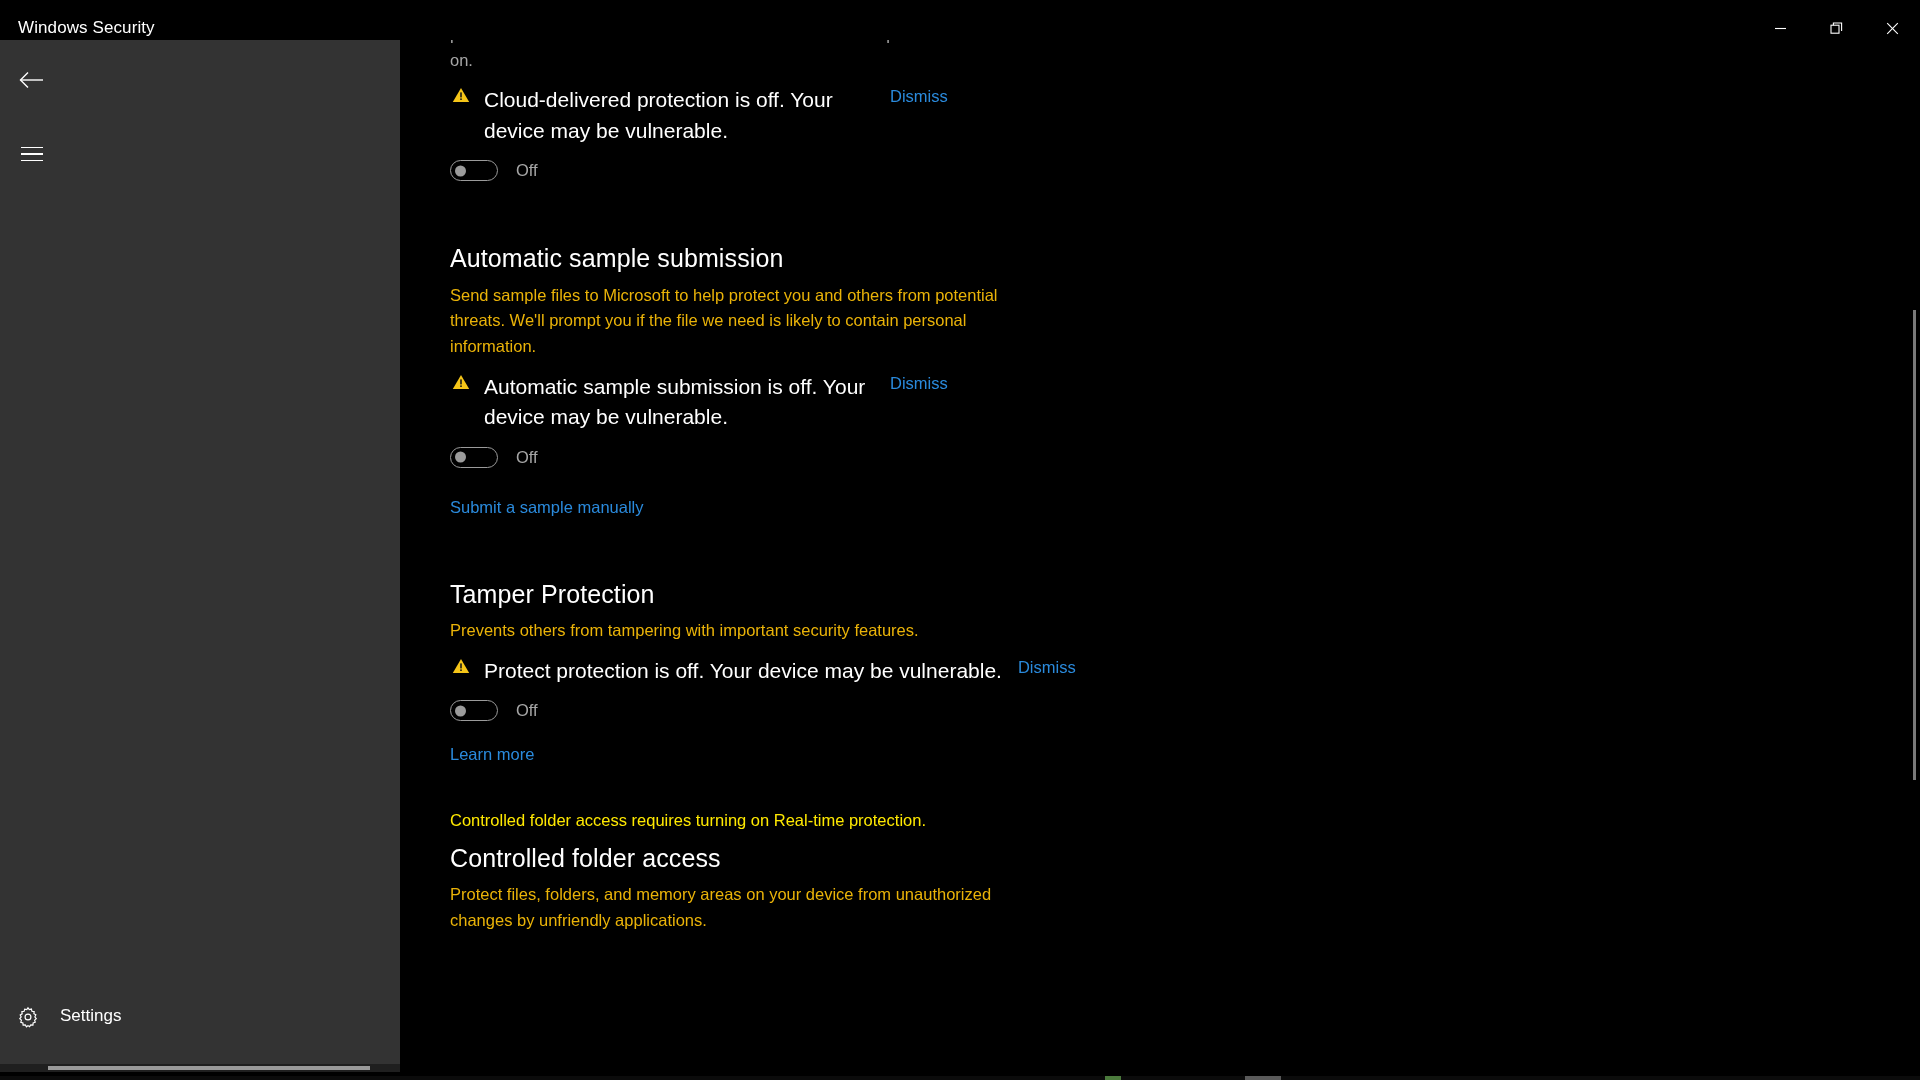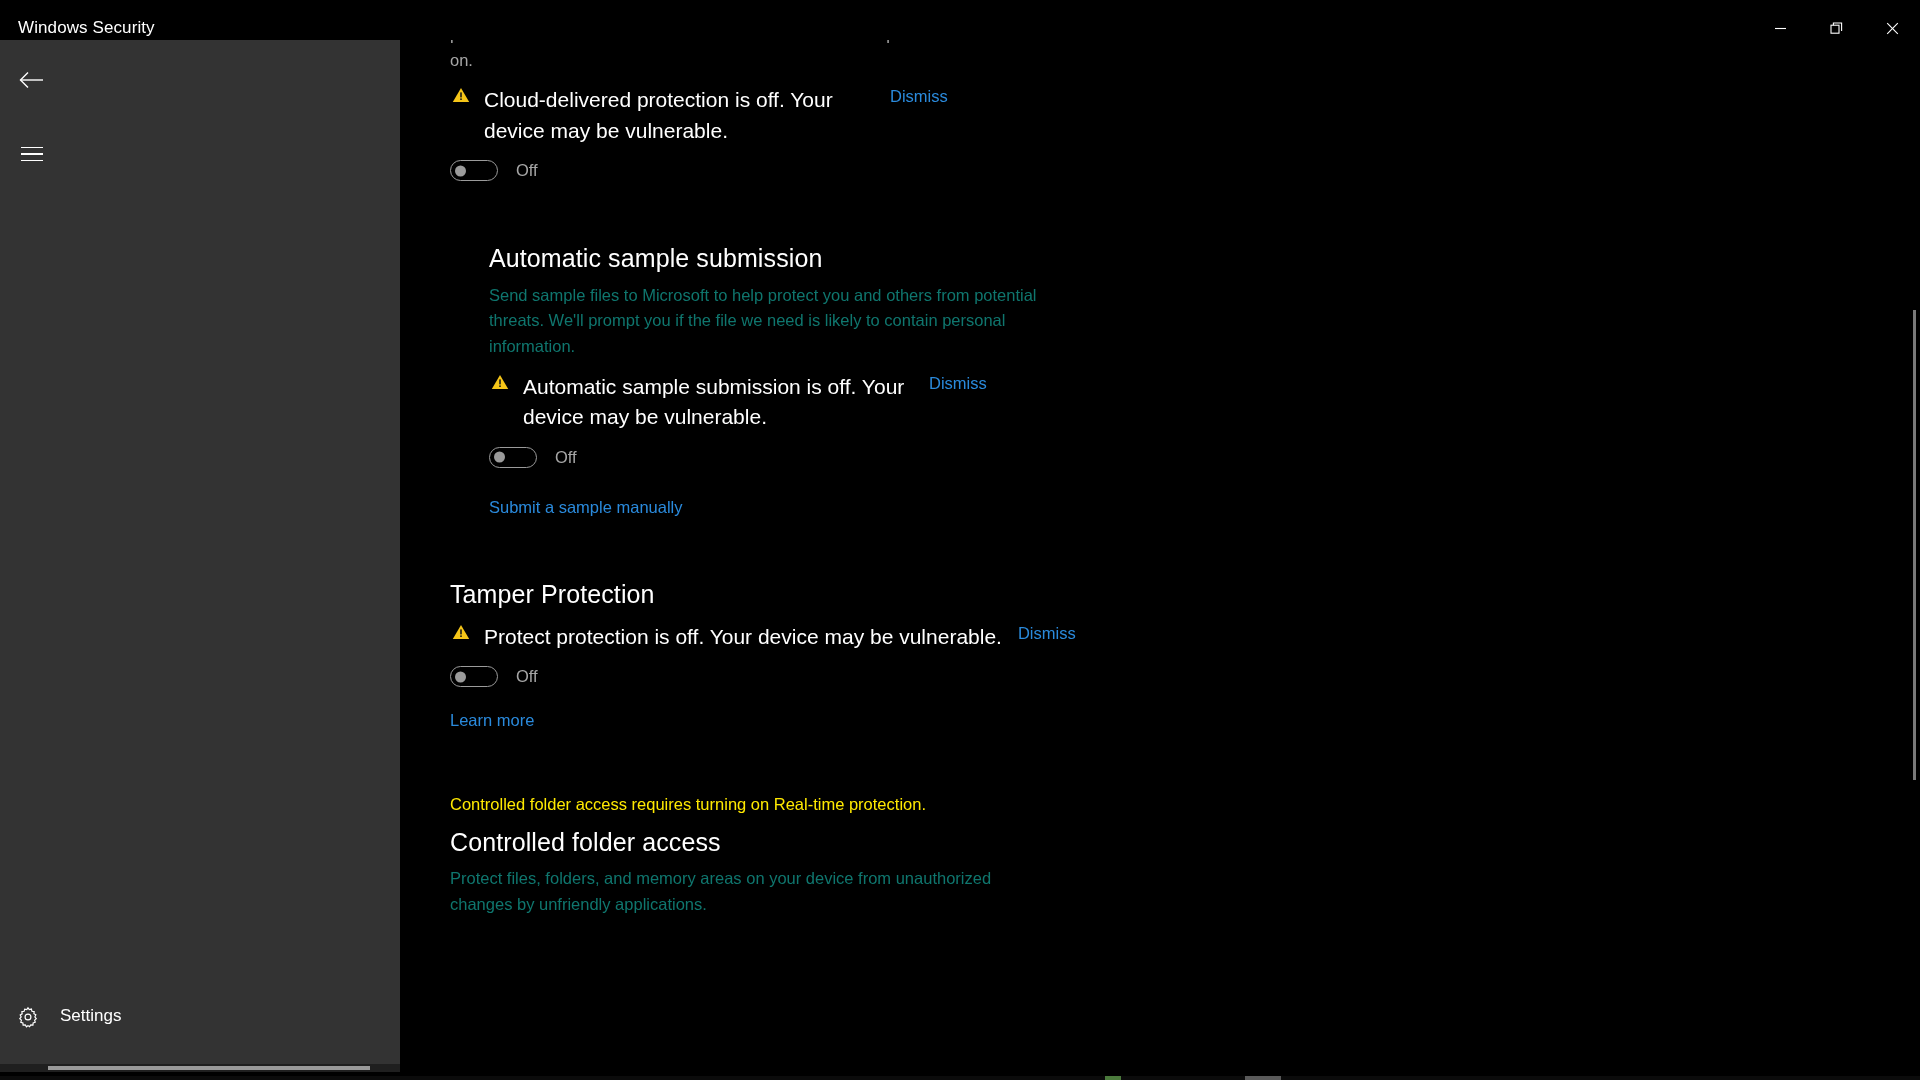--- a/index.html
+++ b/index.html
@@ -86,21 +86,21 @@
 
   .sect { margin-bottom: 0; }
   h2.sect-title {
     color: #ffffff;
     font-size: 25px;
     font-weight: 400;
     letter-spacing: .1px;
     line-height: 1.25;
   }
   p.sect-desc {
-    color: #0f766e;
+    color: #eab308;
     font-size: 16.5px;
     line-height: 1.56;
     max-width: 600px;
     margin-top: 8px;
   }
   .admin-note {
     color: #ffe900;
     font-size: 16.5px;
     line-height: 1.5;
   }
@@ -284,21 +284,21 @@
         </span>
       </div>
       <div class="toggle-row">
         <span class="toggle">
           <span class="knob"></span>
         </span>
         <span class="toggle-label">Off</span>
       </div>
     </div>
 
-    <div class="sect" style="margin-top:62px;margin-left:39px;">
+    <div class="sect" style="margin-top:62px;">
       <h2 class="sect-title">Automatic sample submission</h2>
       <p class="sect-desc">Send sample files to Microsoft to help protect you and others from potential threats. We'll prompt you if the file we need is likely to contain personal information.</p>
       <div class="warn-row">
         <span class="warn-icon">
           <svg width="18" height="16" viewBox="0 0 18 16" aria-hidden="true">
             <path d="M9 1 L17.2 15 L0.8 15 Z" fill="#f5c518"></path>
             <rect x="8.2" y="5.4" width="1.6" height="5" fill="#1a1a1a"></rect>
             <rect x="8.2" y="11.4" width="1.6" height="1.6" fill="#1a1a1a"></rect>
           </svg>
         </span>
@@ -311,20 +311,21 @@
         <span class="toggle">
           <span class="knob"></span>
         </span>
         <span class="toggle-label">Off</span>
       </div>
       <a class="text-link" style="margin-top:30px;">Submit a sample manually</a>
     </div>
 
     <div class="sect" style="margin-top:62px;">
       <h2 class="sect-title" style="margin-top:4px;">Tamper Protection</h2>
+      <p class="sect-desc">Prevents others from tampering with important security features.</p>
       <div class="warn-row">
         <span class="warn-icon">
           <svg width="18" height="16" viewBox="0 0 18 16" aria-hidden="true">
             <path d="M9 1 L17.2 15 L0.8 15 Z" fill="#f5c518"></path>
             <rect x="8.2" y="5.4" width="1.6" height="5" fill="#1a1a1a"></rect>
             <rect x="8.2" y="11.4" width="1.6" height="1.6" fill="#1a1a1a"></rect>
           </svg>
         </span>
         <span class="warn-body">
           <span class="warn-text">Protect protection is off. Your device may be vulnerable.</span>
@@ -333,21 +334,21 @@
       </div>
       <div class="toggle-row">
         <span class="toggle">
           <span class="knob"></span>
         </span>
         <span class="toggle-label">Off</span>
       </div>
       <a class="text-link" style="margin-top:24px;">Learn more</a>
     </div>
 
-    <div class="sect" style="margin-top:62px;">
+    <div class="sect" style="margin-top:44px;">
       <p class="admin-note">Controlled folder access requires turning on Real-time protection.</p>
       <h2 class="sect-title" style="margin-top:10px;">Controlled folder access</h2>
       <p class="sect-desc">Protect files, folders, and memory areas on your device from unauthorized changes by unfriendly applications.</p>
     </div>
 
   </div>
 </div>
 
 <div id="vscroll">
   <div class="thumb"></div>

